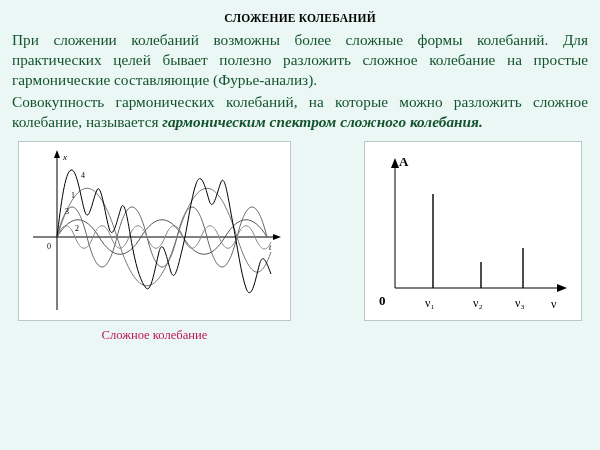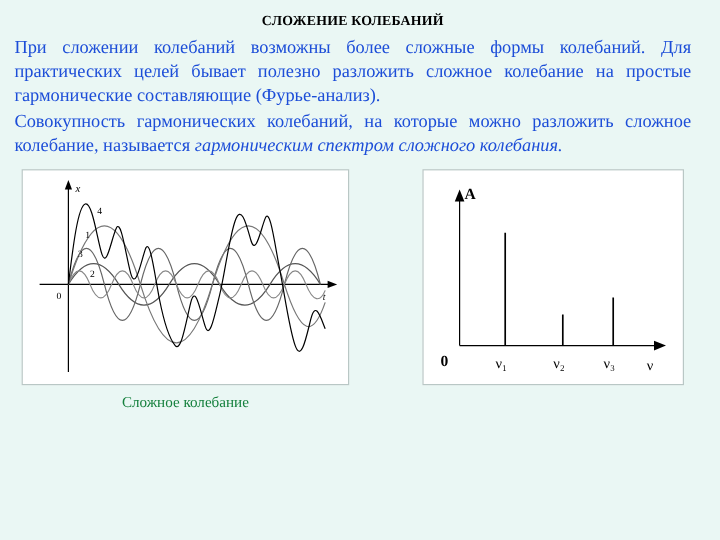--- a/index.html
+++ b/index.html
@@ -11,45 +11,45 @@
     height: 450px;
     background: #eaf7f4;
     font-family: "Liberation Serif", serif;
     overflow: hidden;
   }
   .page {
     position: relative;
     width: 600px;
     height: 408px;
     box-sizing: border-box;
-    padding: 10px 24px 0 12px;
+    padding: 10px 12px 0 12px;
   }
   .slide-title {
     text-align: center;
     font-family: "Liberation Serif", serif;
     font-weight: bold;
     font-size: 11.5px;
     letter-spacing: 0.2px;
     color: #000;
     margin: 2px 0 6px 0;
   }
   .para {
     font-family: "Liberation Serif", serif;
     font-size: 15.3px;
     line-height: 1.30;
-    color: #1d4ed8;
+    color: #14532d;
     text-align: justify;
     text-justify: inter-word;
     margin: 0 0 1px 0;
   }
   .para.p2 {
     margin-top: 2px;
   }
   .bolditalic {
-    font-weight: normal;
+    font-weight: bold;
     font-style: italic;
   }
   .figures {
     display: flex;
     justify-content: space-between;
     align-items: flex-start;
     margin-top: 10px;
     padding: 0 6px;
   }
   .figure {
@@ -60,21 +60,21 @@
   .fig-box {
     background: #ffffff;
     border: 1px solid #b9c7c5;
     box-sizing: border-box;
   }
   .fig-left .fig-box { width: 273px; height: 180px; }
   .fig-right .fig-box { width: 218px; height: 180px; }
   .caption {
     font-family: "Liberation Serif", serif;
     font-size: 12.6px;
-    color: #15803d;
+    color: #be185d;
     text-align: center;
     margin-top: 7px;
     line-height: 1.25;
     max-width: 250px;
   }
   svg { display: block; }
   .axis { stroke: #000; stroke-width: 1; fill: none; }
   .wave { fill: none; stroke-width: 1; }
 </style>
 </head>

